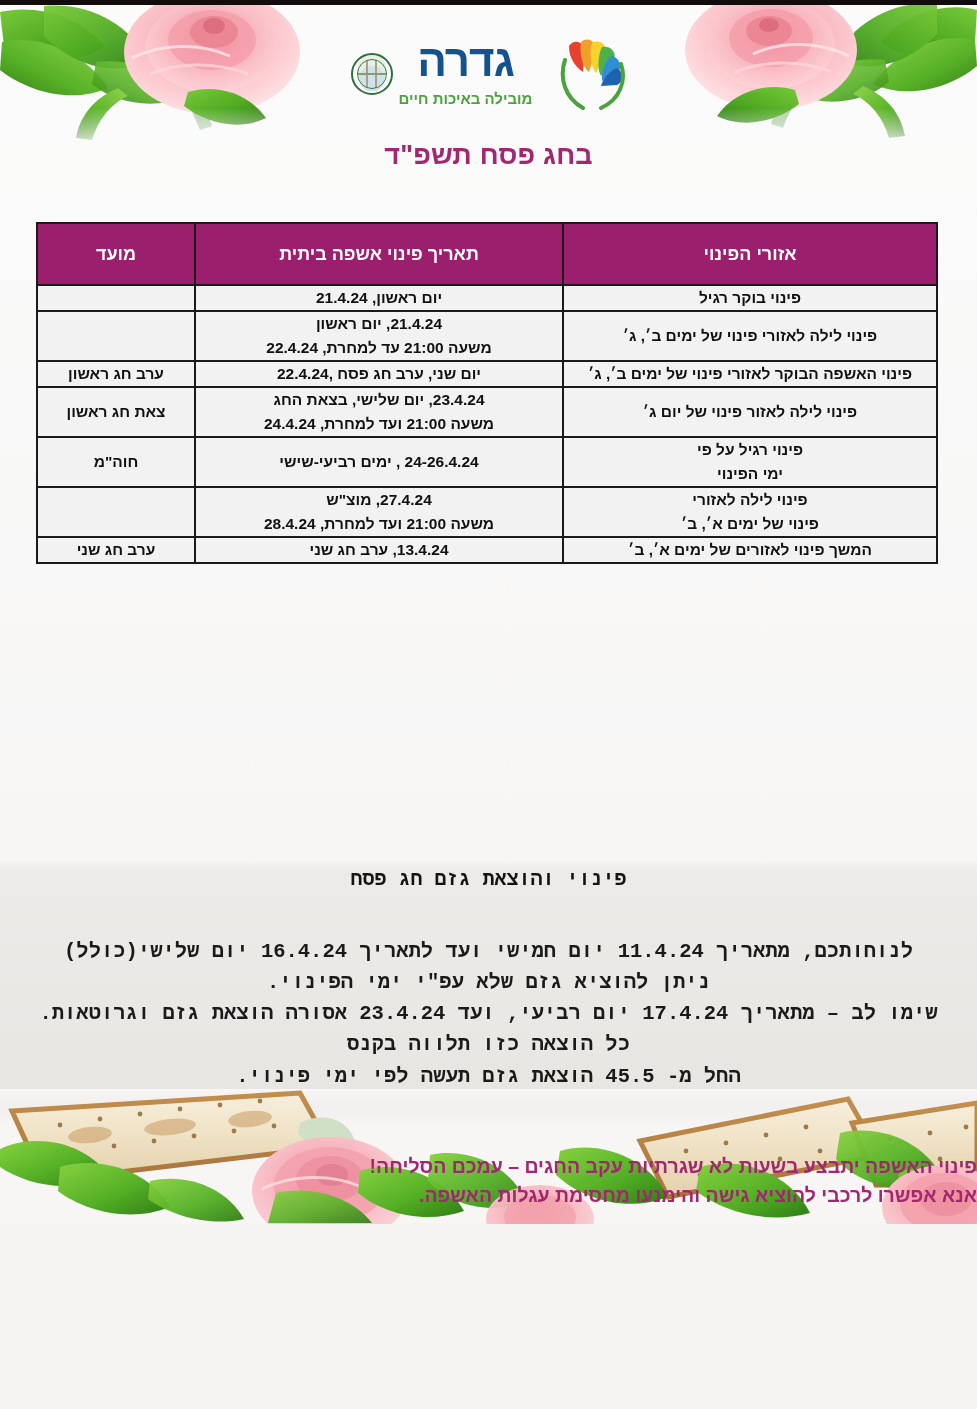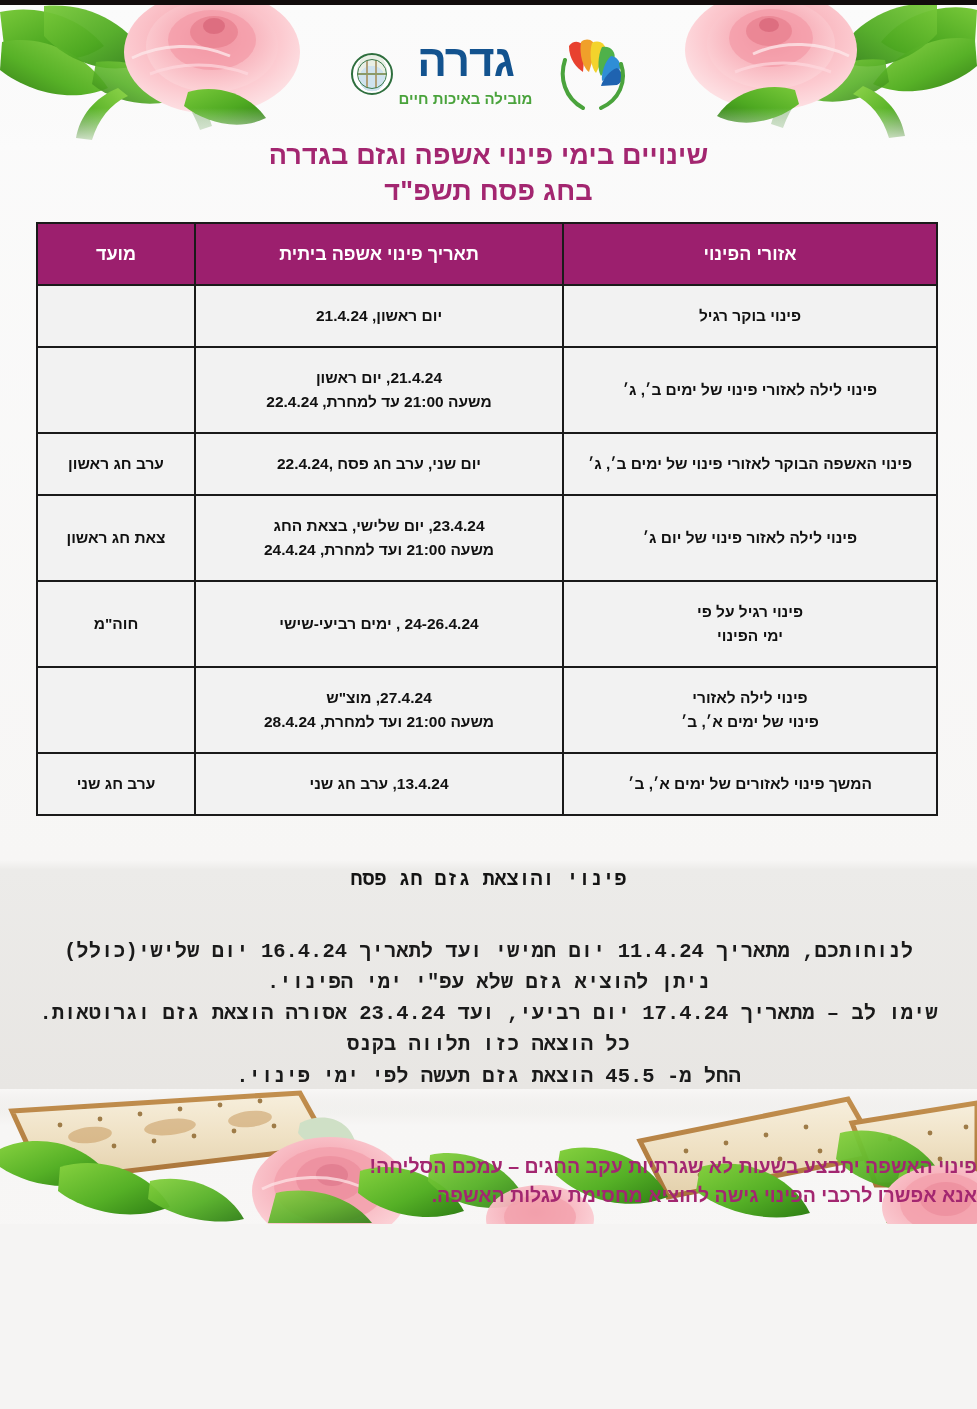--- a/index.html
+++ b/index.html
@@ -142,21 +142,21 @@
     border-collapse: collapse;
     table-layout: fixed;
     background: #f2f2f2;
     direction: rtl;
   }
   table.sched th,
   table.sched td {
     border: 2px solid #1a1a1a;
     text-align: center;
     vertical-align: middle;
-    padding: 18px 8px;
+    padding: 0 8px;
   }
   table.sched thead th {
     background: #9c1f6e;
     color: #ffffff;
     font-size: 18px;
     font-weight: 700;
     height: 62px;
   }
   table.sched tbody td {
     background: #f2f2f2;
@@ -323,21 +323,20 @@
       </svg>
     </div>
     <div class="logo-word-wrap">
       <div class="logo-word">גדרה</div>
       <div class="logo-tag">מובילה באיכות חיים</div>
     </div>
     <div class="logo-seal"></div>
   </div>
 
   <div class="title-block">
-    <div class="title-line">שינויים בימי פינוי אשפה וגזם בגדרה</div>
     <div class="title-line">בחג פסח תשפ"ד</div>
   </div>
 
   <div class="table-wrap">
     <table class="sched">
       <colgroup>
         <col class="col-areas">
           <col class="col-date">
           <col class="col-moed">
       </colgroup>
@@ -435,21 +434,21 @@
       <div class="notice-line">לנוחותכם, מתאריך 11.4.24 יום חמישי ועד לתאריך 16.4.24 יום שלישי(כולל)</div>
       <div class="notice-line">ניתן להוציא גזם שלא עפ"י ימי הפינוי.</div>
       <div class="notice-line">שימו לב – מתאריך 17.4.24 יום רביעי, ועד 23.4.24  אסורה הוצאת גזם וגרוטאות.</div>
       <div class="notice-line">כל הוצאה כזו תלווה בקנס</div>
       <div class="notice-line">החל מ- 45.5 הוצאת גזם תעשה לפי ימי פינוי.</div>
     </div>
   </div>
 
   <div class="footer-text">
     <div class="foot-line">פינוי האשפה יתבצע בשעות לא שגרתיות עקב החגים – עמכם הסליחה!</div>
-    <div class="foot-line">אנא אפשרו לרכבי הפינוי גישה להוציא מחסימת עגלות האשפה.</div>
+    <div class="foot-line">אנא אפשרו לרכבי להוציא גישה והימנעו מחסימת עגלות האשפה.</div>
     <div class="foot-greeting">חג שמח</div>
     <div class="foot-council">המועצה המקומית גדרה</div>
   </div>
 
   <div class="floral-bottom">
     <svg width="977" height="135" viewBox="0 0 977 135" aria-hidden="true">
       <defs>
         <linearGradient id="matzahG" x1="0%" y1="0%" x2="0%" y2="100%">
           <stop offset="0%" stop-color="#f7efdd"></stop>
           <stop offset="50%" stop-color="#efe1c4"></stop>

